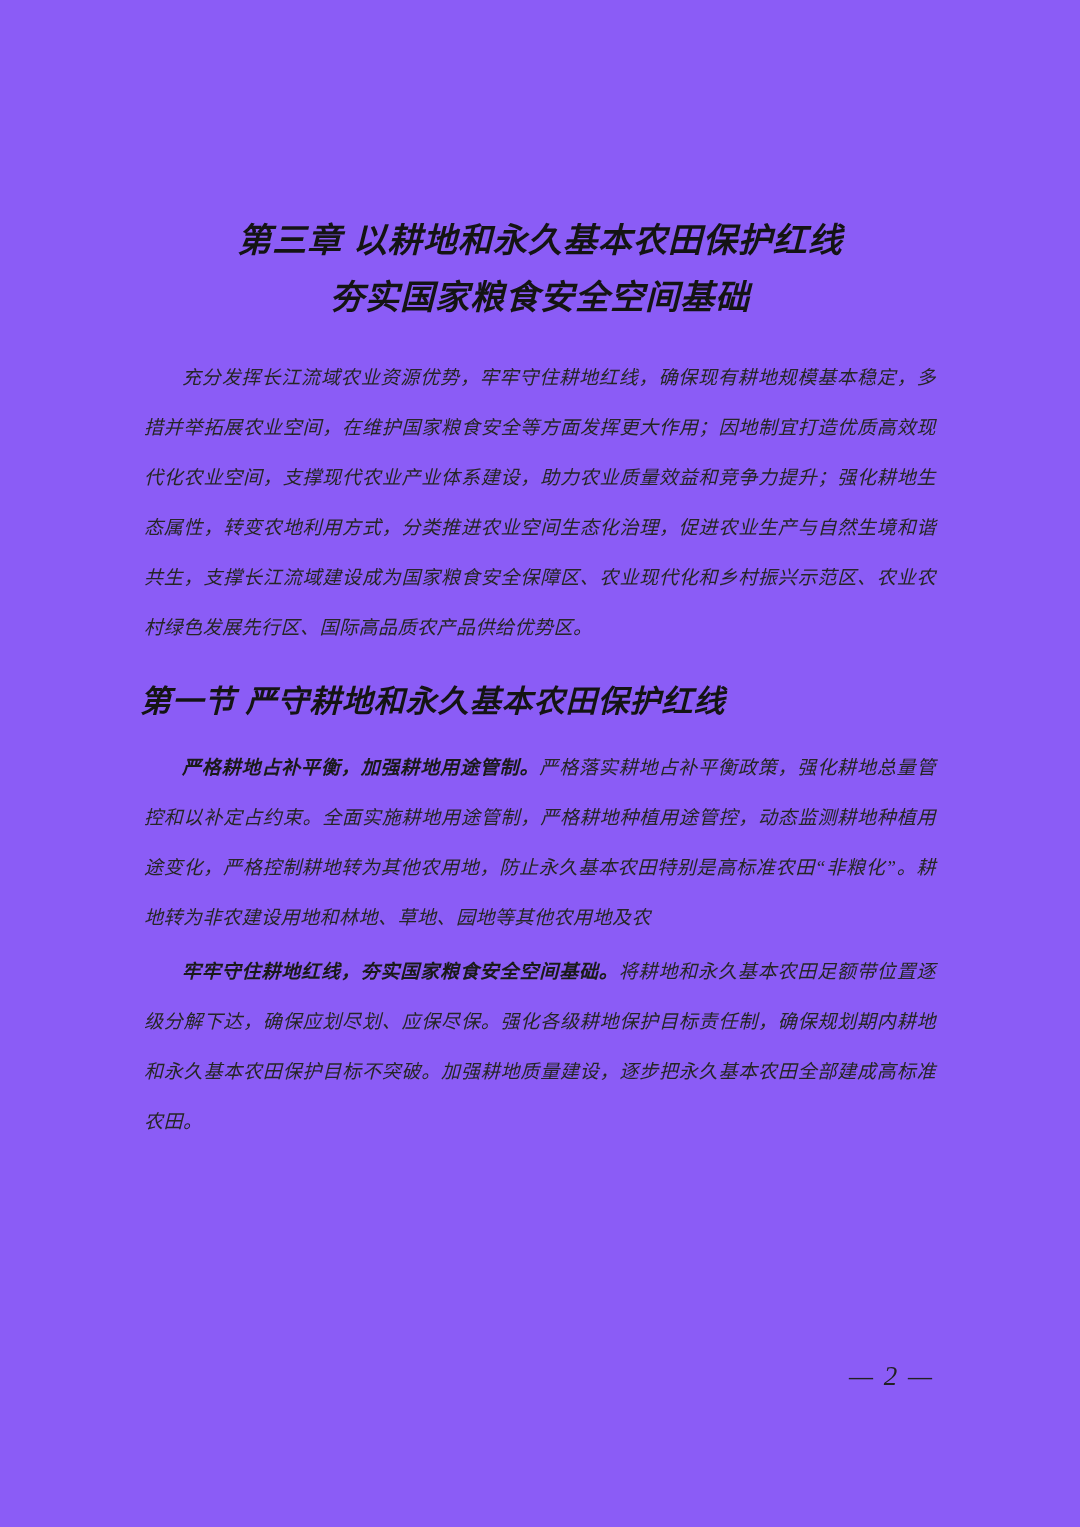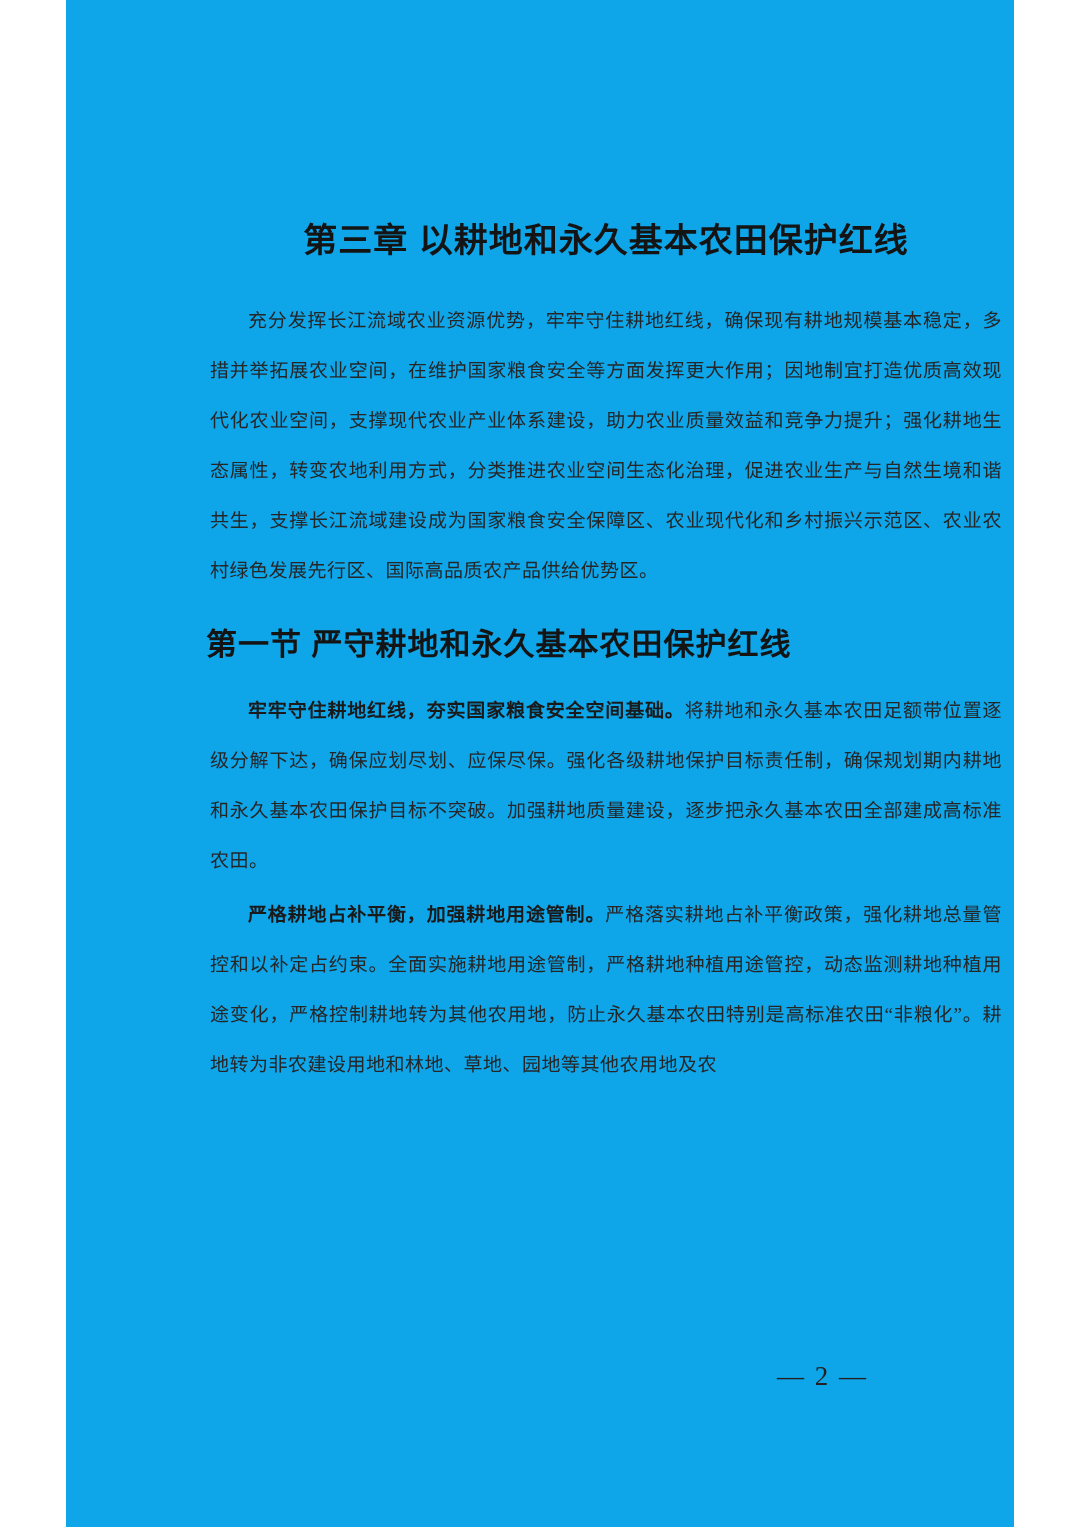--- a/index.html
+++ b/index.html
@@ -2,26 +2,27 @@
 <html lang="zh-CN"><head>
 <meta charset="utf-8">
 <style>
   html, body {
     margin: 0;
     padding: 0;
     background: #ffffff;
   }
   .page {
     position: relative;
-    width: 948px;
+    width: 1080px;
     height: 1527px;
     margin: 0 auto;
-    background: #0ea5e9;
+    background: #8b5cf6;
     overflow: hidden;
     font-family: "Liberation Serif", "DejaVu Serif", serif;
+    font-style: italic;
   }
   .content {
     position: absolute;
     left: 140px;
     top: 0;
     width: 800px;
   }
   .chapter-title {
     margin: 212px 0 0 0;
     text-align: center;
@@ -74,26 +75,27 @@
   }
 </style>
 </head>
 <body>
 
 <div class="page">
   <div class="content">
 
     <h1 class="chapter-title">
       <span class="title-line">第三章 以耕地和永久基本农田保护红线</span>
+      <span class="title-line">夯实国家粮食安全空间基础</span>
     </h1>
 
     <p class="body-para intro-para"><span>充分发挥长江流域农业资源优势，牢牢守住耕地红线，确保现有耕地规模基本稳定，多措并举拓展农业空间，在维护国家粮食安全等方面发挥更大作用；因地制宜打造优质高效现代化农业空间，支撑现代农业产业体系建设，助力农业质量效益和竞争力提升；强化耕地生态属性，转变农地利用方式，分类推进农业空间生态化治理，促进农业生产与自然生境和谐共生，支撑长江流域建设成为国家粮食安全保障区、农业现代化和乡村振兴示范区、农业农村绿色发展先行区、国际高品质农产品供给优势区。</span></p>
 
     <h2 class="section-title">第一节 严守耕地和永久基本农田保护红线</h2>
 
+    <p class="body-para"><span class="bold-run">严格耕地占补平衡，加强耕地用途管制。</span><span>严格落实耕地占补平衡政策，强化耕地总量管控和以补定占约束。全面实施耕地用途管制，严格耕地种植用途管控，动态监测耕地种植用途变化，严格控制耕地转为其他农用地，防止永久基本农田特别是高标准农田“非粮化”。耕地转为非农建设用地和林地、草地、园地等其他农用地及农</span></p>
+
     <p class="body-para"><span class="bold-run">牢牢守住耕地红线，夯实国家粮食安全空间基础。</span><span>将耕地和永久基本农田足额带位置逐级分解下达，确保应划尽划、应保尽保。强化各级耕地保护目标责任制，确保规划期内耕地和永久基本农田保护目标不突破。加强耕地质量建设，逐步把永久基本农田全部建成高标准农田。</span></p>
-
-    <p class="body-para"><span class="bold-run">严格耕地占补平衡，加强耕地用途管制。</span><span>严格落实耕地占补平衡政策，强化耕地总量管控和以补定占约束。全面实施耕地用途管制，严格耕地种植用途管控，动态监测耕地种植用途变化，严格控制耕地转为其他农用地，防止永久基本农田特别是高标准农田“非粮化”。耕地转为非农建设用地和林地、草地、园地等其他农用地及农</span></p>
 
   </div>
 
   <div class="page-number">— 2 —</div>
 </div>
 
 </body></html>

